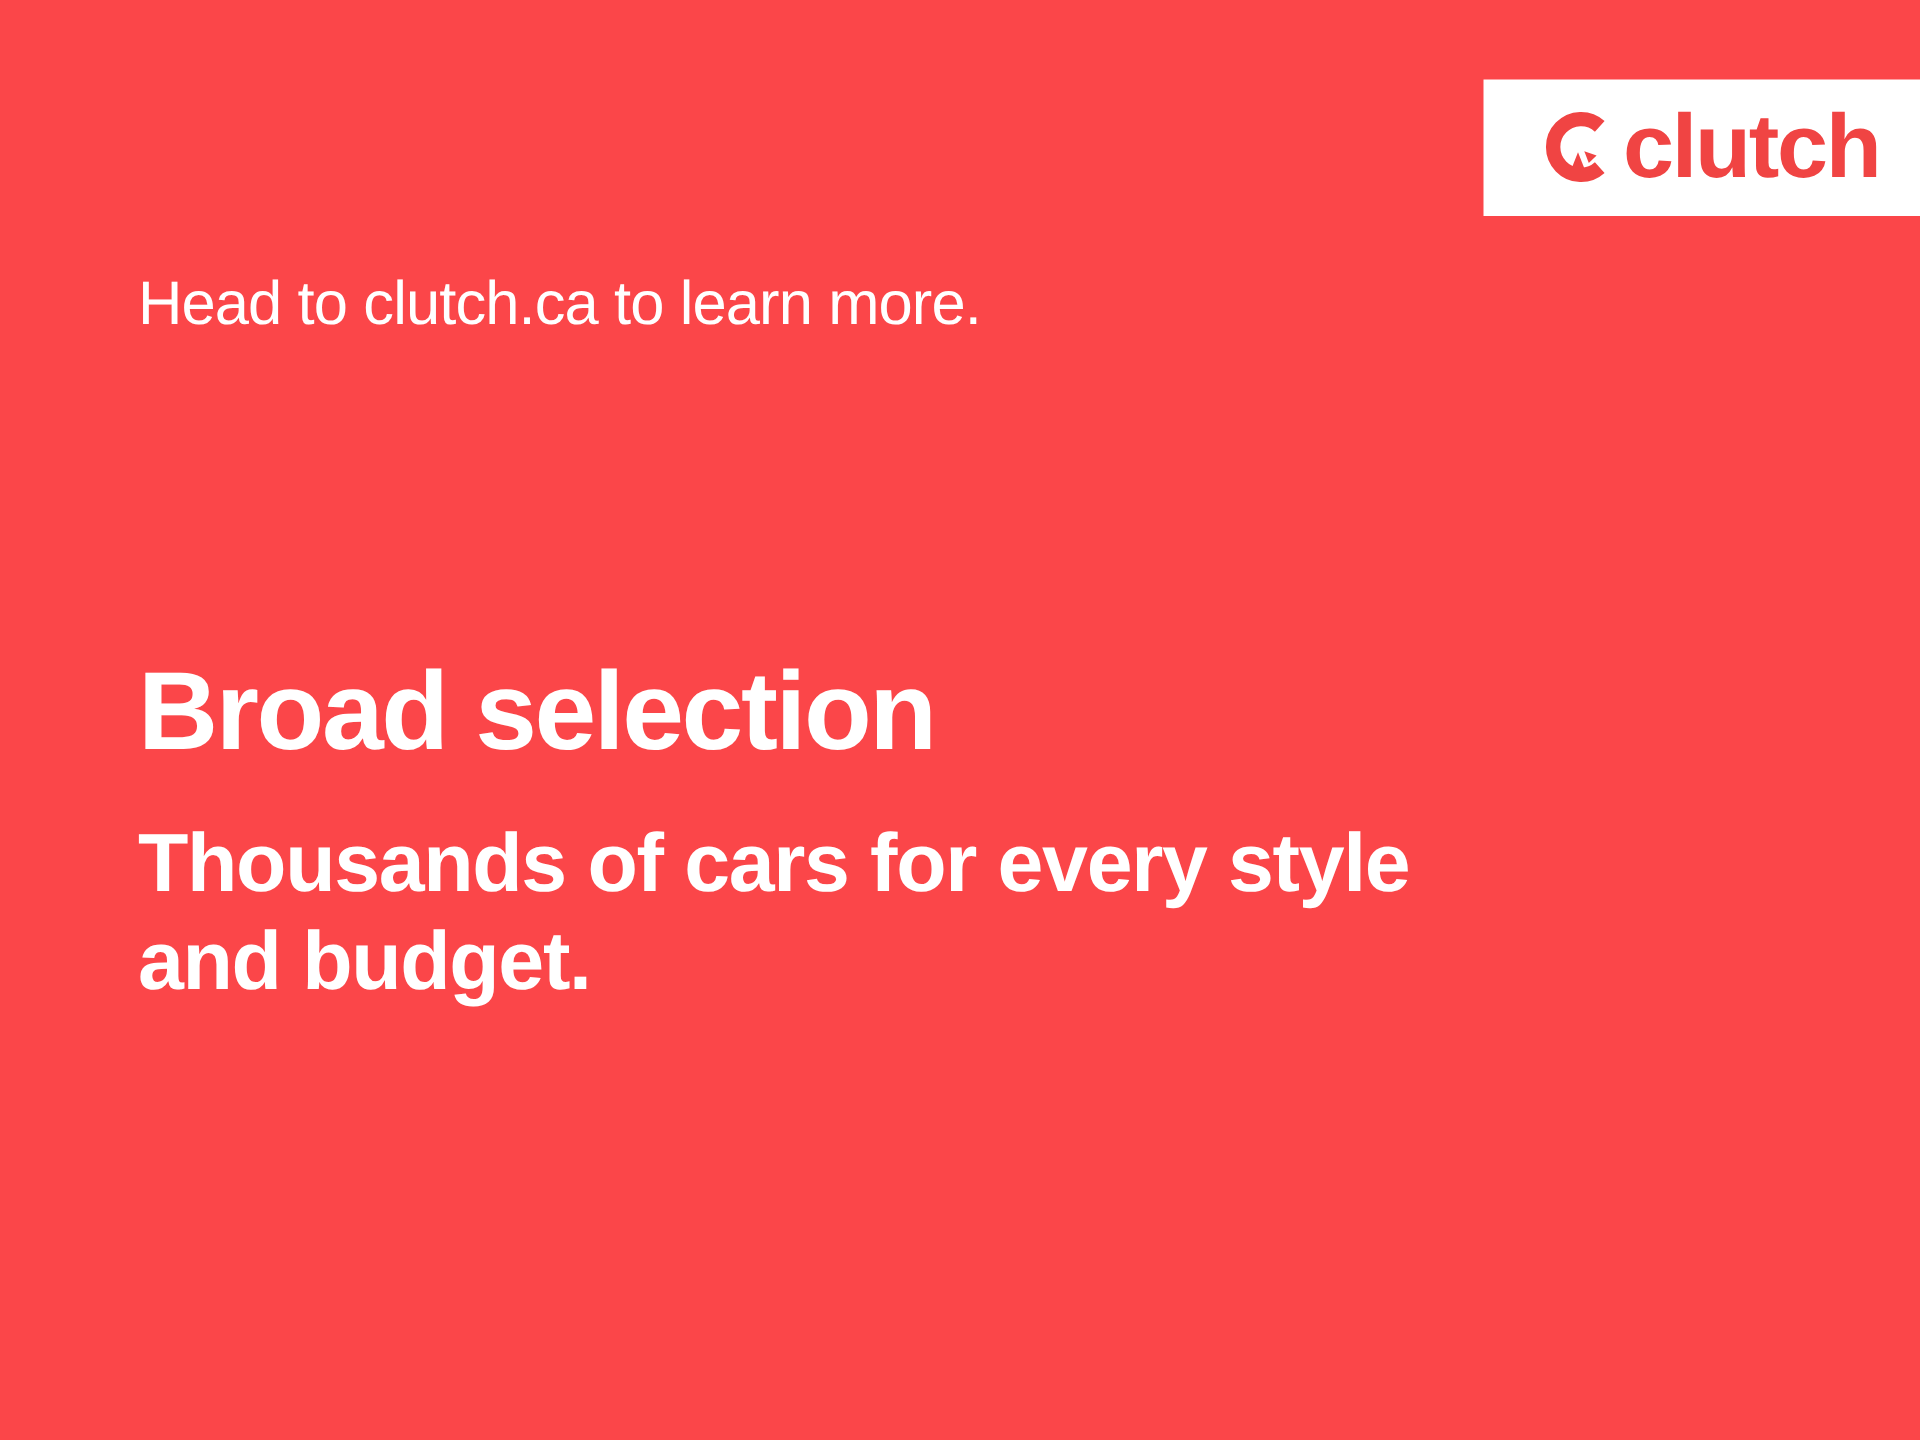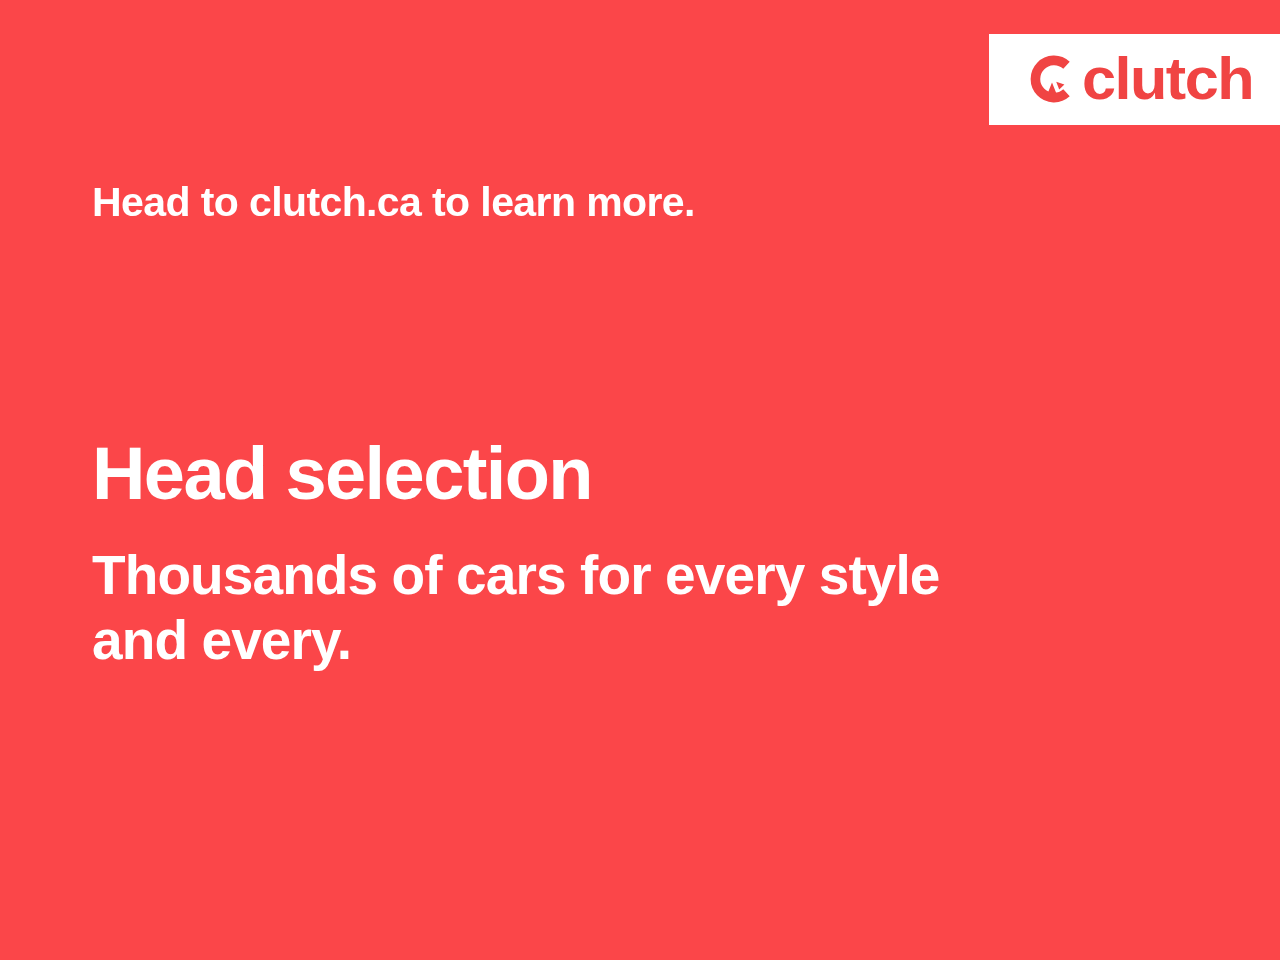--- a/index.html
+++ b/index.html
@@ -19,21 +19,21 @@
     width: 1280px;
     height: 960px;
     background: #FB4649;
     overflow: hidden;
   }
 
   
   .brand-plate {
     position: absolute;
     left: 989px;
-    top: 34px;
+    top: 53px;
     width: 291px;          
     height: 91px;
     background: #FFFFFF;
     display: flex;
     align-items: center;
     justify-content: center;
     box-sizing: border-box;
     padding-left: 6px;
   }
 
@@ -62,21 +62,21 @@
     transform: scaleX(1.02);
     transform-origin: left center;
   }
 
   
   .eyebrow {
     position: absolute;
     left: 92px;
     top: 178px;
     font-size: 41px;
-    font-weight: 700;
+    font-weight: 400;
     letter-spacing: -0.6px;
     color: #FFFFFF;
     line-height: 1.2;
     white-space: nowrap;
   }
 
   .headline {
     position: absolute;
     left: 92px;
     top: 434px;
@@ -117,20 +117,20 @@
         <path d="M40.5 12.2 A18.6 18.6 0 1 0 40.5 39.8" fill="none" stroke="#F04443" stroke-width="9.6" stroke-linecap="butt"></path>
         <path d="M26 29.5 L30.4 40.6 L21.6 40.6 Z" fill="#F04443"></path>
         <path d="M30.2 28.8 L38.4 31.6 L33.2 36.6 Z" fill="#F04443"></path>
       </svg>
       <span class="brand-word">clutch</span>
     </div>
   </div>
 
   <div class="eyebrow">Head to clutch.ca to learn more.</div>
 
-  <h1 class="headline">Head selection</h1>
+  <h1 class="headline">Broad selection</h1>
 
   <p class="subhead">
     <span class="line">Thousands of cars for every style</span>
-    <span class="line">and every.</span>
+    <span class="line">and budget.</span>
   </p>
 
 </div>
 
 </body></html>

